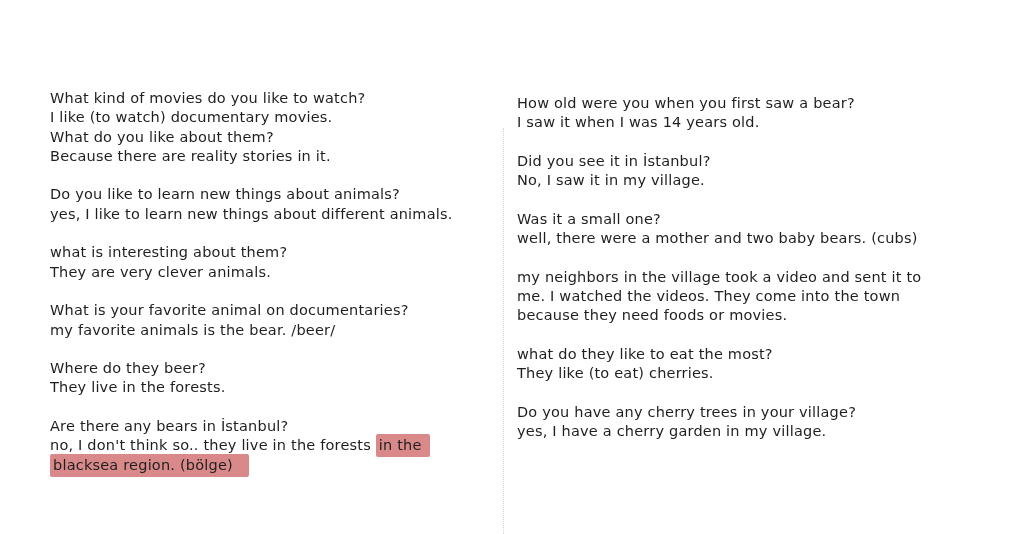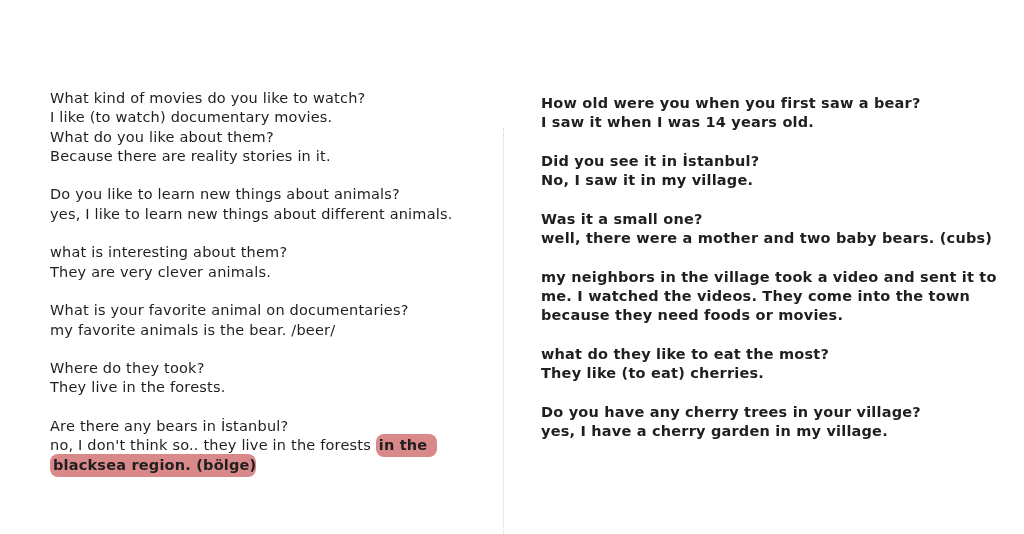--- a/index.html
+++ b/index.html
@@ -15,34 +15,33 @@
     overflow: hidden;
     font-family: "DejaVu Sans", "Liberation Sans", sans-serif;
     font-size: 14.5px;
     letter-spacing: 0.2px;
     color: #1f1f1f;
   }
   .column {
     position: absolute;
   }
   #left-column  { left: 50px;  top: 89px;  width: 455px; }
-  #right-column { left: 541px; top: 94px;  width: 470px; font-weight: bold; }
+  #right-column { left: 517px; top: 94px;  width: 470px; }
   .paragraph {
     margin: 0 0 19.3px 0;
     padding: 0;
   }
   .paragraph:last-child { margin-bottom: 0; }
   .text-line {
     height: 19.3px;
     line-height: 19.3px;
     white-space: pre;
   }
   .hl {
-    border-radius: 8px;
-    font-weight: bold;
+    border-radius: 2px;
   }
   #column-divider {
     position: absolute;
     left: 503px;
     top: 128px;
     height: 406px;
     width: 0;
     border-left: 1px dotted #d4d4d4;
   }
 </style>
@@ -63,27 +62,27 @@
       </div>
       <div class="paragraph">
         <div class="text-line"><span>what is interesting about them?</span></div>
         <div class="text-line"><span>They are very clever animals.</span></div>
       </div>
       <div class="paragraph">
         <div class="text-line"><span>What is your favorite animal on documentaries?</span></div>
         <div class="text-line"><span>my favorite animals is the bear. /beer/</span></div>
       </div>
       <div class="paragraph">
-        <div class="text-line"><span>Where do they took?</span></div>
+        <div class="text-line"><span>Where do they beer?</span></div>
         <div class="text-line"><span>They live in the forests.</span></div>
       </div>
       <div class="paragraph">
         <div class="text-line"><span>Are there any bears in İstanbul?</span></div>
         <div class="text-line"><span>no, I don't think so.. they live in the forests </span><span class="hl" style="background: rgb(217, 137, 137); padding: 3px 4px 4px 3px;">in the </span></div>
-        <div class="text-line"><span class="hl" style="background: rgb(217, 137, 137); padding: 3px 0 4px 3px;">blacksea region. (bölge)</span></div>
+        <div class="text-line"><span class="hl" style="background: rgb(217, 137, 137); padding: 3px 16px 4px 3px;">blacksea region. (bölge)</span></div>
       </div>
     </div>
   <div id="column-divider" style="border-left-color: rgb(212, 212, 212);"></div>
   <div id="right-column" class="column">
       <div class="paragraph">
         <div class="text-line"><span>How old were you when you first saw a bear?</span></div>
         <div class="text-line"><span>I saw it when I was 14 years old.</span></div>
       </div>
       <div class="paragraph">
         <div class="text-line"><span>Did you see it in İstanbul?</span></div>

